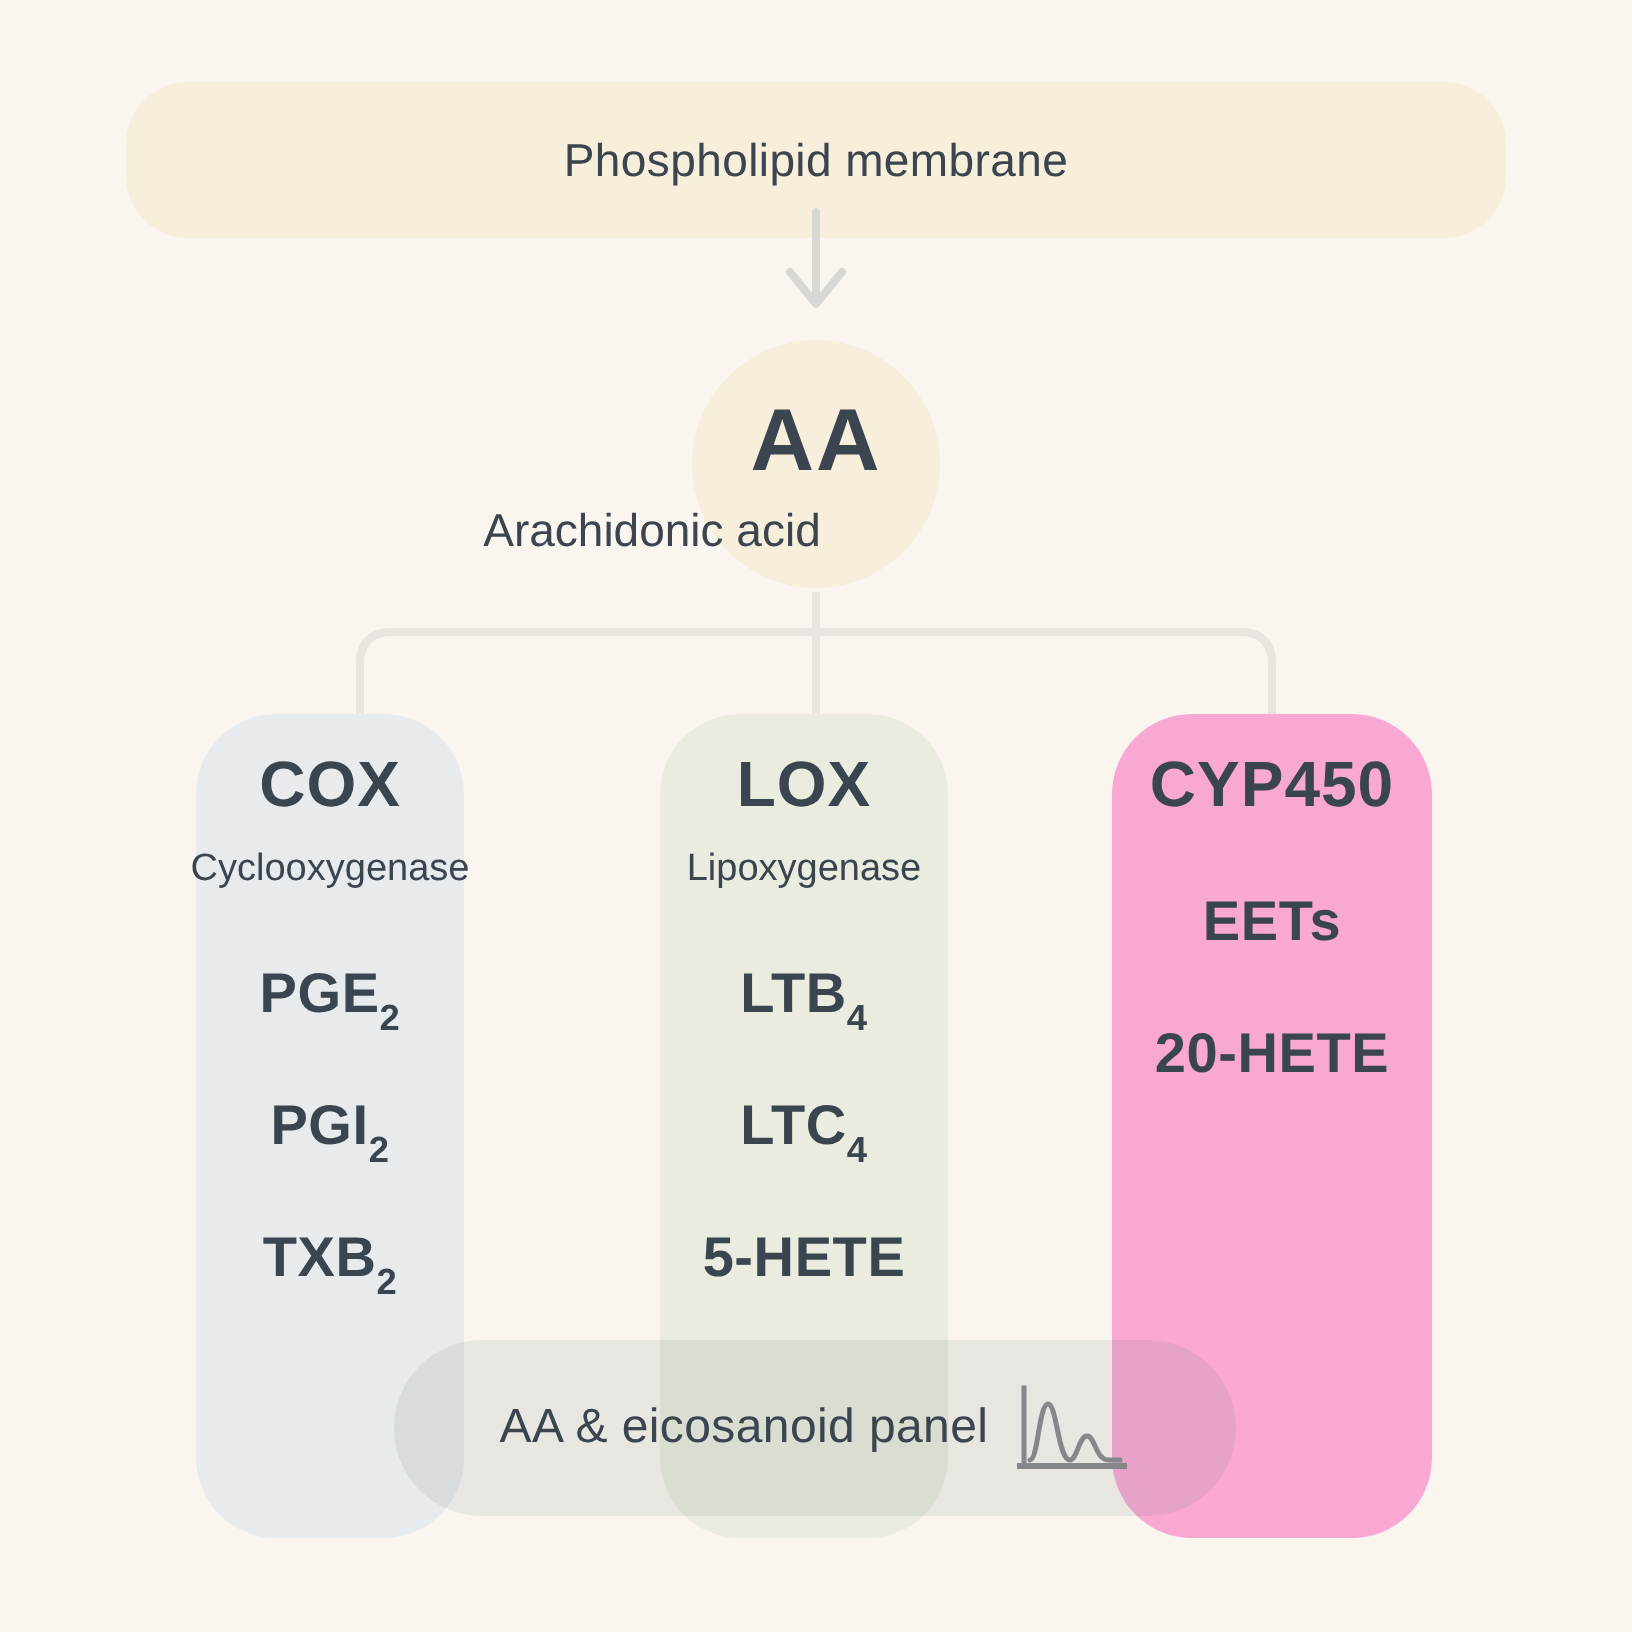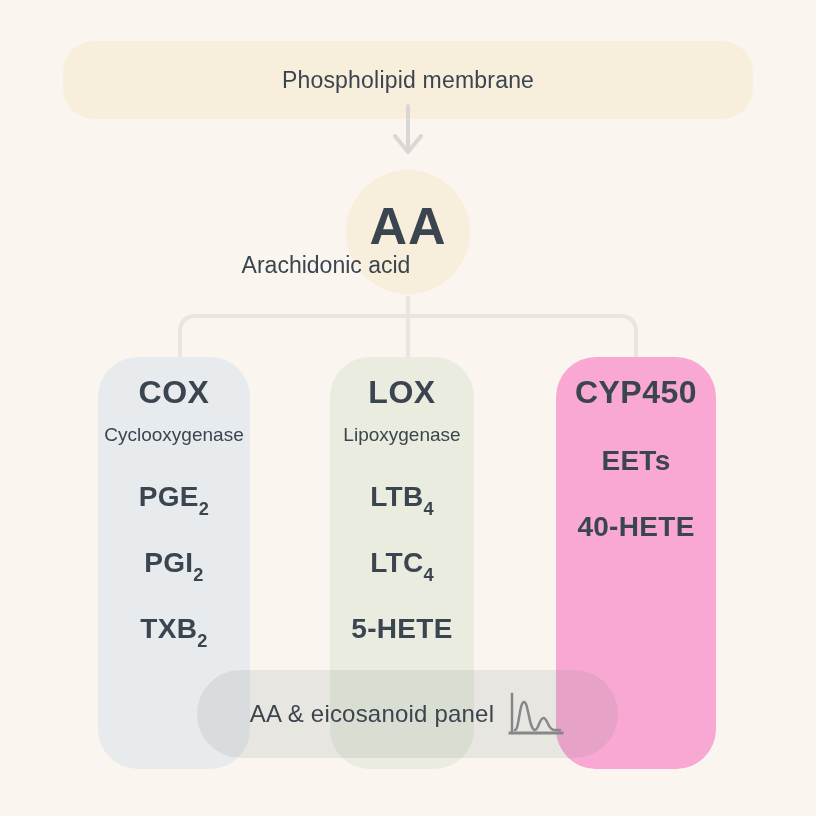--- a/index.html
+++ b/index.html
@@ -36,37 +36,37 @@
     position: absolute;
     left: 346px; top: 170px;
     width: 124px; height: 124px;
     border-radius: 50%;
     background: #f7eedb;
   }
   .aa-abbr {
     position: absolute;
     left: 0; top: 196px; width: 816px;
     text-align: center;
-    font-size: 52px; font-weight: 700; letter-spacing: 1px;
+    font-size: 44px; font-weight: 700; letter-spacing: 1px;
   }
   .aa-name {
     position: absolute;
     left: 0; top: 252px; width: 652px;
     text-align: center;
     font-size: 23px; font-weight: 400;
   }
   
   .pathway-col {
     position: absolute;
     top: 357px; height: 412px;
     border-radius: 40px;
     display: flex; flex-direction: column; align-items: center;
     text-align: center;
   }
-  .col-cox  { left: 98px;  width: 152px; background: #e7ebee; }
+  .col-cox  { left: 98px;  width: 134px; background: #e7ebee; }
   .col-lox  { left: 330px; width: 144px; background: #e9ecdf; }
   .col-cyp  { left: 556px; width: 160px; background: #f9a8d4; }
   .pathway-title {
     margin-top: 16px;
     font-size: 32px; font-weight: 700; line-height: 38px; letter-spacing: 0.5px;
   }
   .pathway-subtitle {
     margin-top: 12px;
     font-size: 19px; font-weight: 400; line-height: 24px;
     white-space: nowrap;
@@ -142,21 +142,21 @@
       <div class="metabolite"><span>LTB</span><sub>4</sub></div>
       <div class="metabolite"><span>LTC</span><sub>4</sub></div>
       <div class="metabolite"><span>5-HETE</span><sub></sub></div>
     </div>
   </div>
 
   <div class="pathway-col col-cyp">
     <div class="pathway-title">CYP450</div>
     <div class="metabolite-list">
       <div class="metabolite"><span>EETs</span><sub></sub></div>
-      <div class="metabolite"><span>40-HETE</span><sub></sub></div>
+      <div class="metabolite"><span>20-HETE</span><sub></sub></div>
     </div>
   </div>
 
   <div class="panel-pill">
     <span class="label">AA &amp; eicosanoid panel</span>
     <svg width="58" height="46" viewBox="0 0 58 46">
       <g stroke="#85878a" fill="none" stroke-linecap="square">
         <path d="M5,3 L5,42" stroke-width="2.5"></path>
         <path d="M3,42 L55,42" stroke-width="3"></path>
         <path d="M8,39 C12,39 12.5,11 17,11 C21.5,11 22,39 28,39 C31.5,39 32.5,27 36.5,27 C40.5,27 41,39 47,39 L53,39" stroke-width="2.5" stroke-linecap="round"></path>

